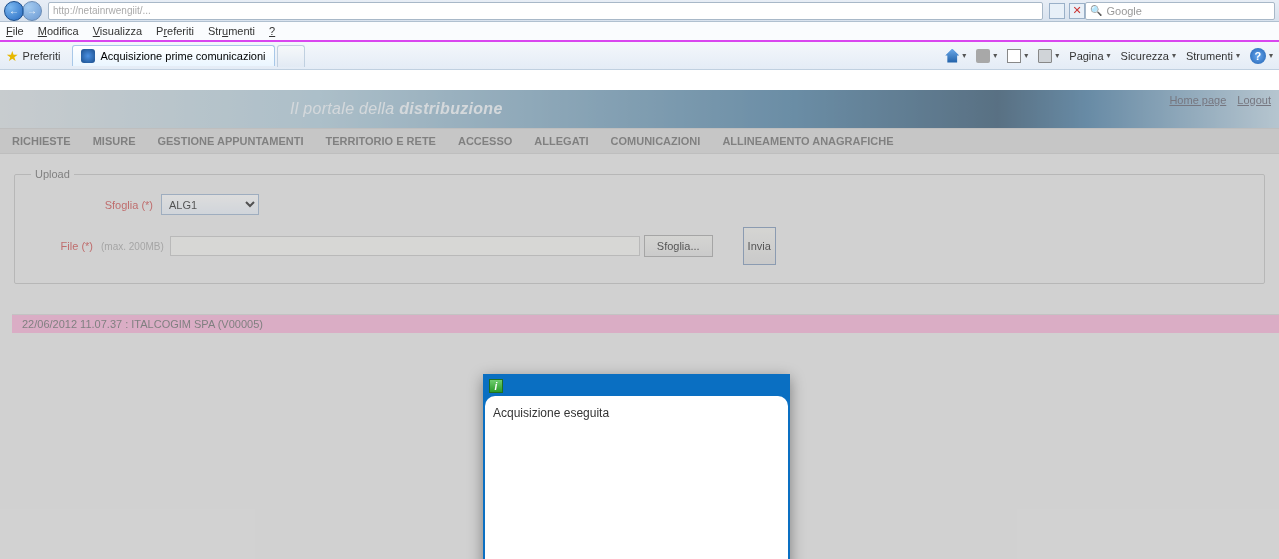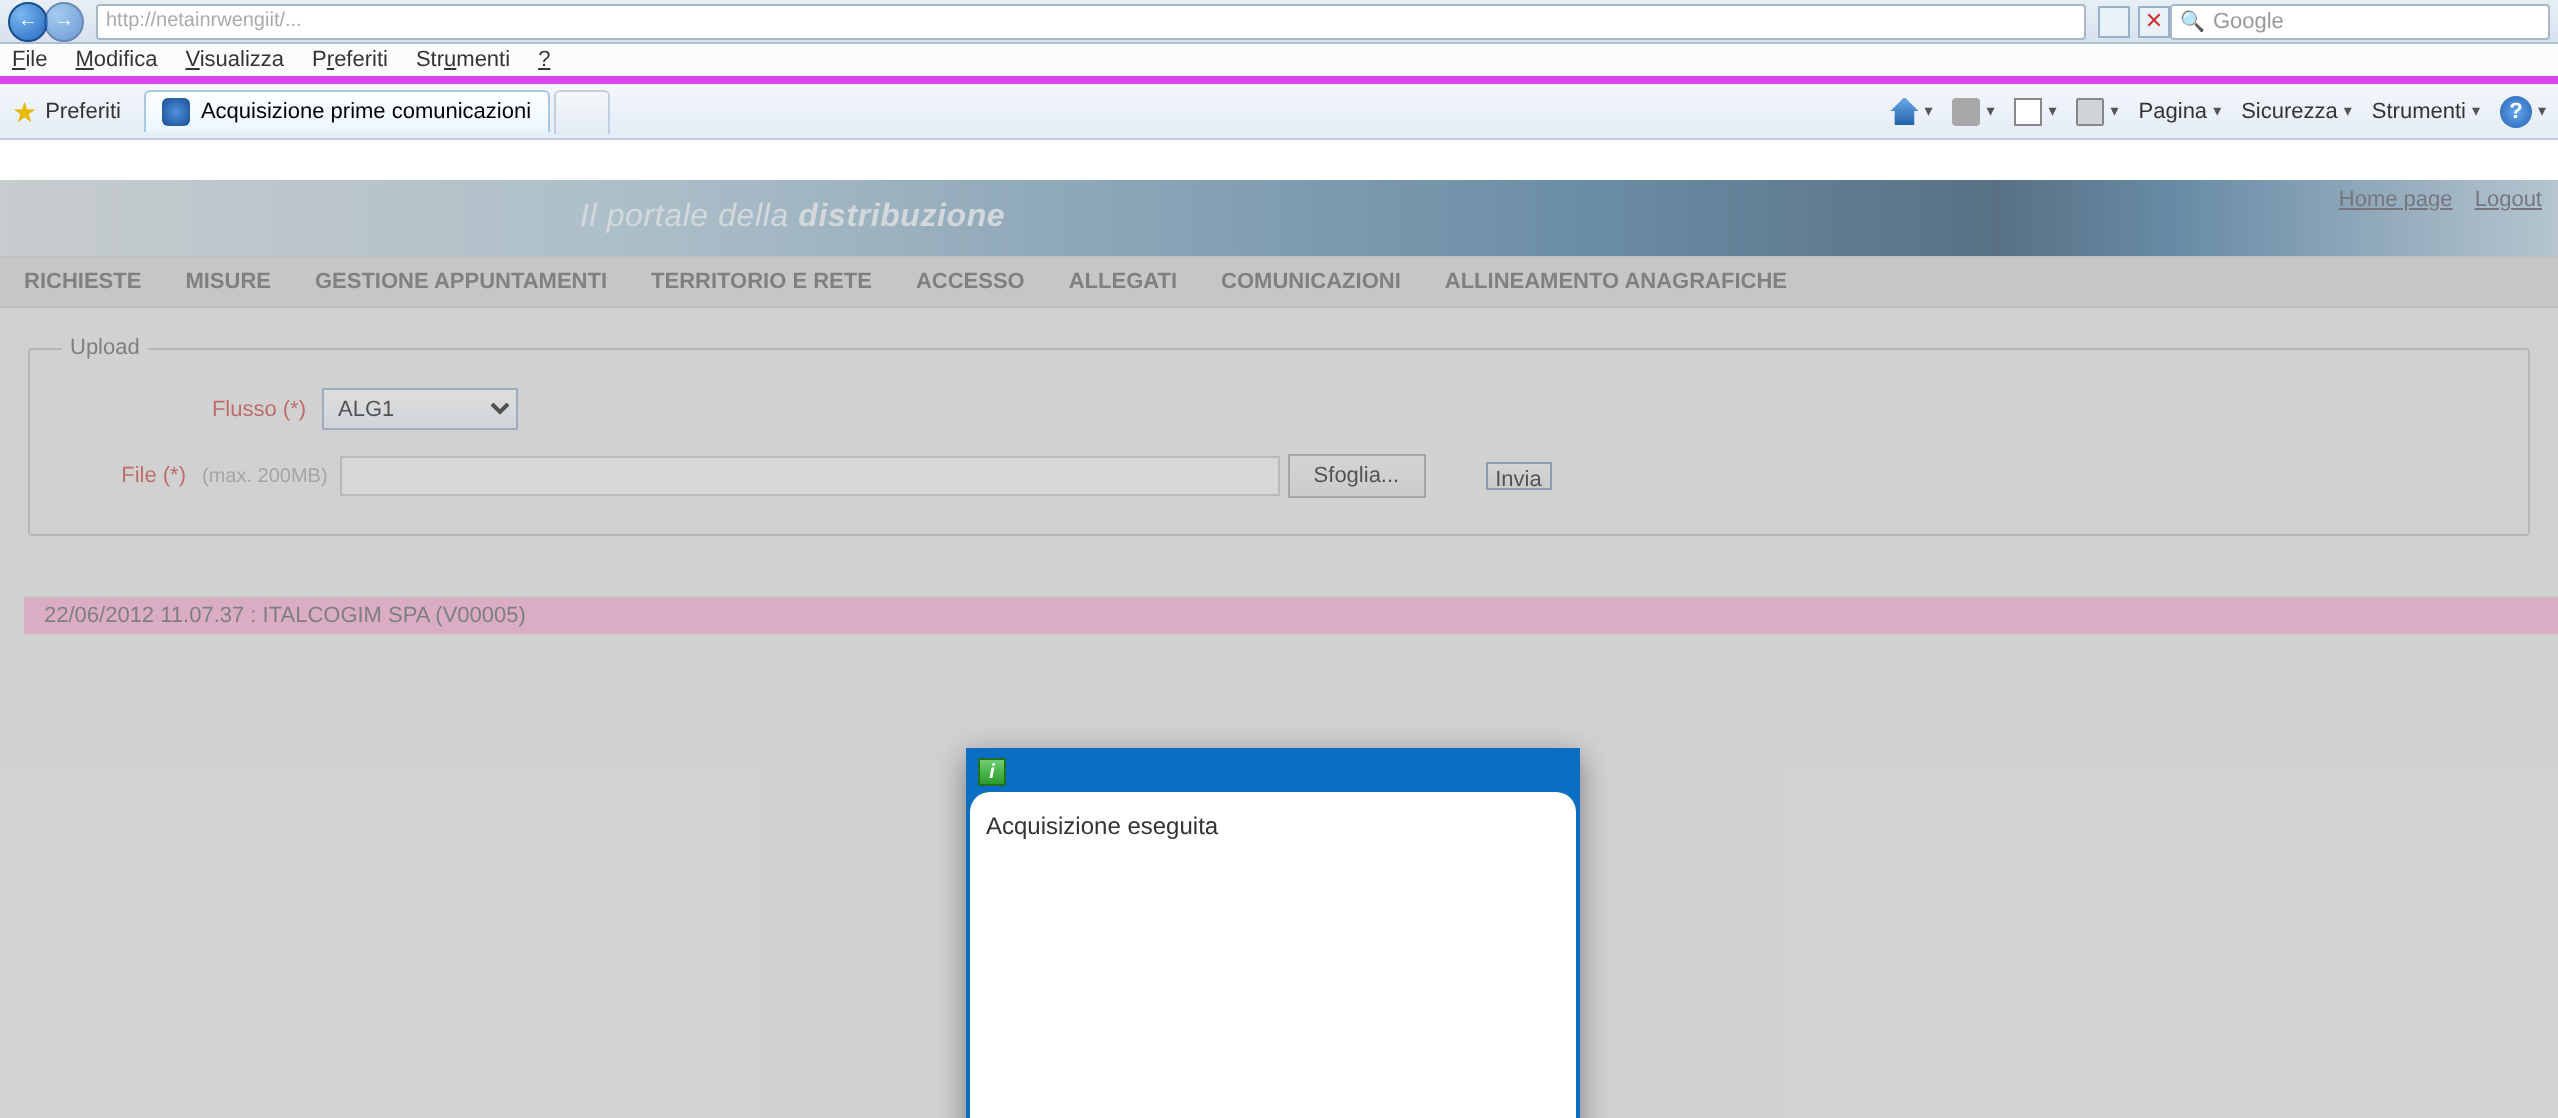--- a/index.html
+++ b/index.html
@@ -9,21 +9,21 @@
 .chrome-top { height: 22px; background: linear-gradient(#e8eef6, #d8e2ee); display: flex; align-items: center; padding: 0 4px; border-bottom: 1px solid #b0c0d0; }
 .nav-btns { display: flex; gap: 0; }
 .nav-circle { width: 20px; height: 20px; border-radius: 50%; background: radial-gradient(circle at 30% 30%, #7bb8f0, #2468c0); border: 1px solid #1a4d8a; display:flex;align-items:center;justify-content:center;color:#fff;font-size:10px;}
 .nav-circle + .nav-circle { margin-left: -2px; }
 .addr-bg { flex: 1; margin: 0 6px; background: #fff; border: 1px solid #a8b8c8; height: 18px; border-radius: 2px; display:flex;align-items:center;padding:0 4px;color:#aaa;}
 .chrome-icons { display:flex; gap:4px; align-items:center; }
 .square-ico { width:16px;height:16px;border:1px solid #9ab0c8;background:#e8f0f8;}
 .search-bg { width:190px; background:#fff;border:1px solid #a8b8c8;height:18px;border-radius:2px;display:flex;align-items:center;padding:0 4px;color:#999;}
 
 
-.menu-bar { height: 20px; display: flex; align-items: center; padding: 0 6px; gap: 14px; background:#fafcfe; border-bottom:4px solid #d946ef; }
+.menu-bar { height: 20px; display: flex; align-items: center; padding: 0 6px; gap: 14px; background:#fafcfe; border-bottom:2px solid #d946ef; }
 .menu-bar span { color:#333; }
 .menu-bar span u { text-decoration: underline; }
 
 
 .tabbar { height: 28px; display: flex; align-items: center; padding: 0 6px; background: linear-gradient(#f4f7fb,#e4ecf6); border-bottom:1px solid #c0d0e0; }
 .fav-star { color:#e6b800; font-size:14px; margin-right:4px; }
 .fav-label { color:#333; margin-right:12px; }
 .tab { display:flex; align-items:center; background:linear-gradient(#fff,#eaf6ff); border:1px solid #a8c8e8; border-bottom:none; padding:3px 8px; border-radius:3px 3px 0 0; margin-right:2px;}
 .tab .ie-ico { width:14px;height:14px; background: radial-gradient(circle,#4a90e2,#1a4d8a); border-radius:3px;margin-right:5px;}
 .blank-tab { width:28px;height:22px;background:linear-gradient(#f6f8fa,#e2eaf4);border:1px solid #c0d0e0;border-bottom:none;border-radius:3px 3px 0 0;}
@@ -54,21 +54,21 @@
 
 .content { padding:14px; }
 fieldset { border:1px solid #bbb; border-radius:2px; padding:14px 16px 18px; margin-bottom:16px; background:#eaeaea;}
 legend { color:#555; padding:0 4px; font-size:11px;}
 .uprow { display:flex; align-items:center; margin-bottom:12px; }
 .lbl { color:#c83232; font-size:11px; width:130px; text-align:right; padding-right:8px; }
 .hint { color:#999; font-size:10px; margin-right:6px; width:auto;}
 select.alg { width:98px; height:21px; border:1px solid #8ca8c8; background:linear-gradient(#fff,#e8f0fa); font-size:11px; padding:0 3px;}
 input.file-path { width:470px; height:20px; border:1px solid #bdbdbd; background:#f4f4f0; margin-right:4px; padding:2px 4px;}
 button.browse { height:22px; padding:2px 12px; background:linear-gradient(#f0f0ec,#dedede); border:1px solid #999; font-size:11px;}
-button.invia { height:14px; padding:2px 4px; background:linear-gradient(#f0f0ec,#dcdcdc); border:1px solid #6a88b0; margin-left:30px; font-size:11px;}
+button.invia { height:38px; padding:2px 4px; background:linear-gradient(#f0f0ec,#dcdcdc); border:1px solid #6a88b0; margin-left:30px; font-size:11px;}
 .template-link { color:#245; font-size:12px; text-decoration:none; display:inline-block; padding:6px 4px;}
 
 .status { background:#f9a8d4; padding:3px 10px; color:#555; font-size:11px; border-top:1px solid #d0d0d0;margin-left:12px;}
 
 
 .overlay { position:absolute; inset:0; background:rgba(180,180,180,.45); }
 .dialog { position:absolute; left:483px; top:284px; width:307px; background:#0a6fc2; padding:2px; box-shadow:0 4px 14px rgba(0,0,0,.4); }
 .dlg-titlebar { height:20px; display:flex; align-items:center; padding:0 4px;}
 .info-ico { width:14px;height:14px;background:linear-gradient(#6fce6f,#2a9a2a);display:flex;align-items:center;justify-content:center;color:#fff;font-style:italic;font-weight:bold;font-size:10px;border:1px solid #207020;}
 .dlg-body { background:#fff; padding:10px 8px; font-size:12px; color:#333; height:178px;border-radius:10px;}
@@ -171,21 +171,21 @@
     <span>ACCESSO</span>
     <span>ALLEGATI</span>
     <span>COMUNICAZIONI</span>
     <span>ALLINEAMENTO ANAGRAFICHE</span>
   </div>
 
   <div class="content">
     <fieldset>
       <legend>Upload</legend>
       <div class="uprow">
-        <span class="lbl">Flusso (*)</span>
+        <span class="lbl">Sfoglia (*)</span>
         <select class="alg">
           <option>ALG1</option>
         </select>
       </div>
       <div class="uprow" style="margin-bottom:0">
         <span class="lbl" style="width:70px">File (*)</span>
         <span class="hint">(max. 200MB)</span>
         <input class="file-path" style="">
         <button class="browse">Sfoglia...</button>
         <button class="invia">Invia</button>

